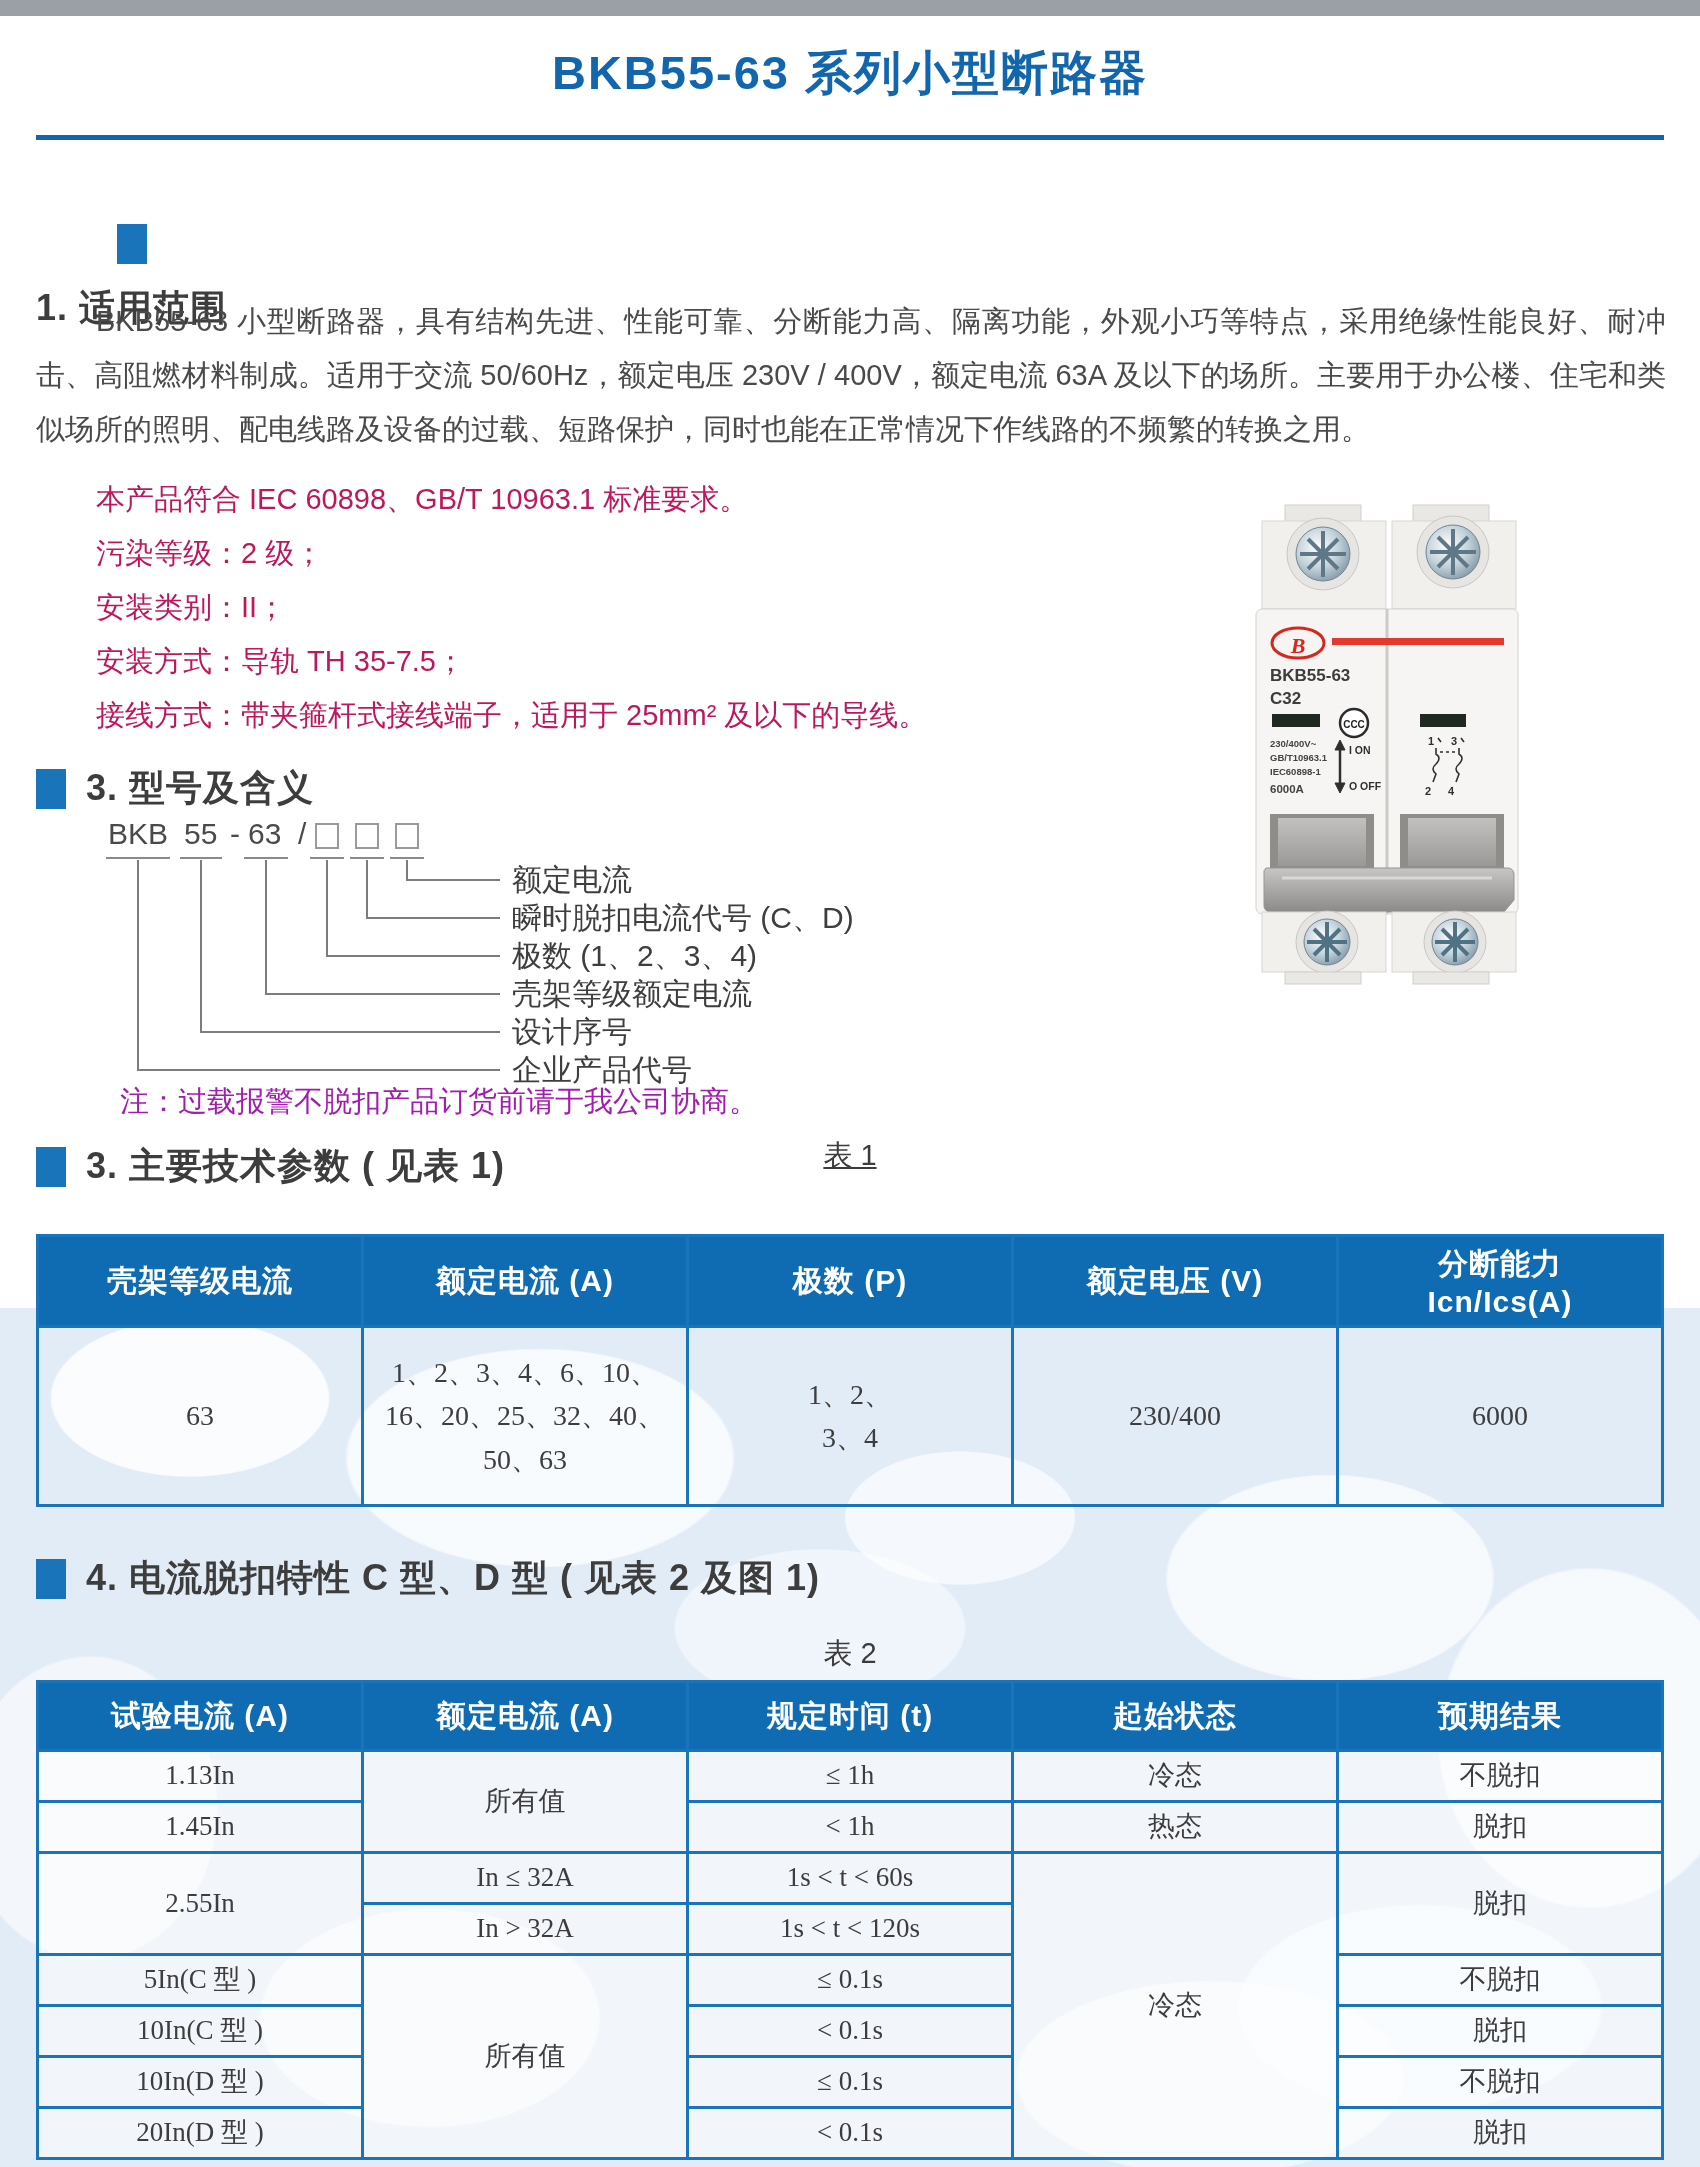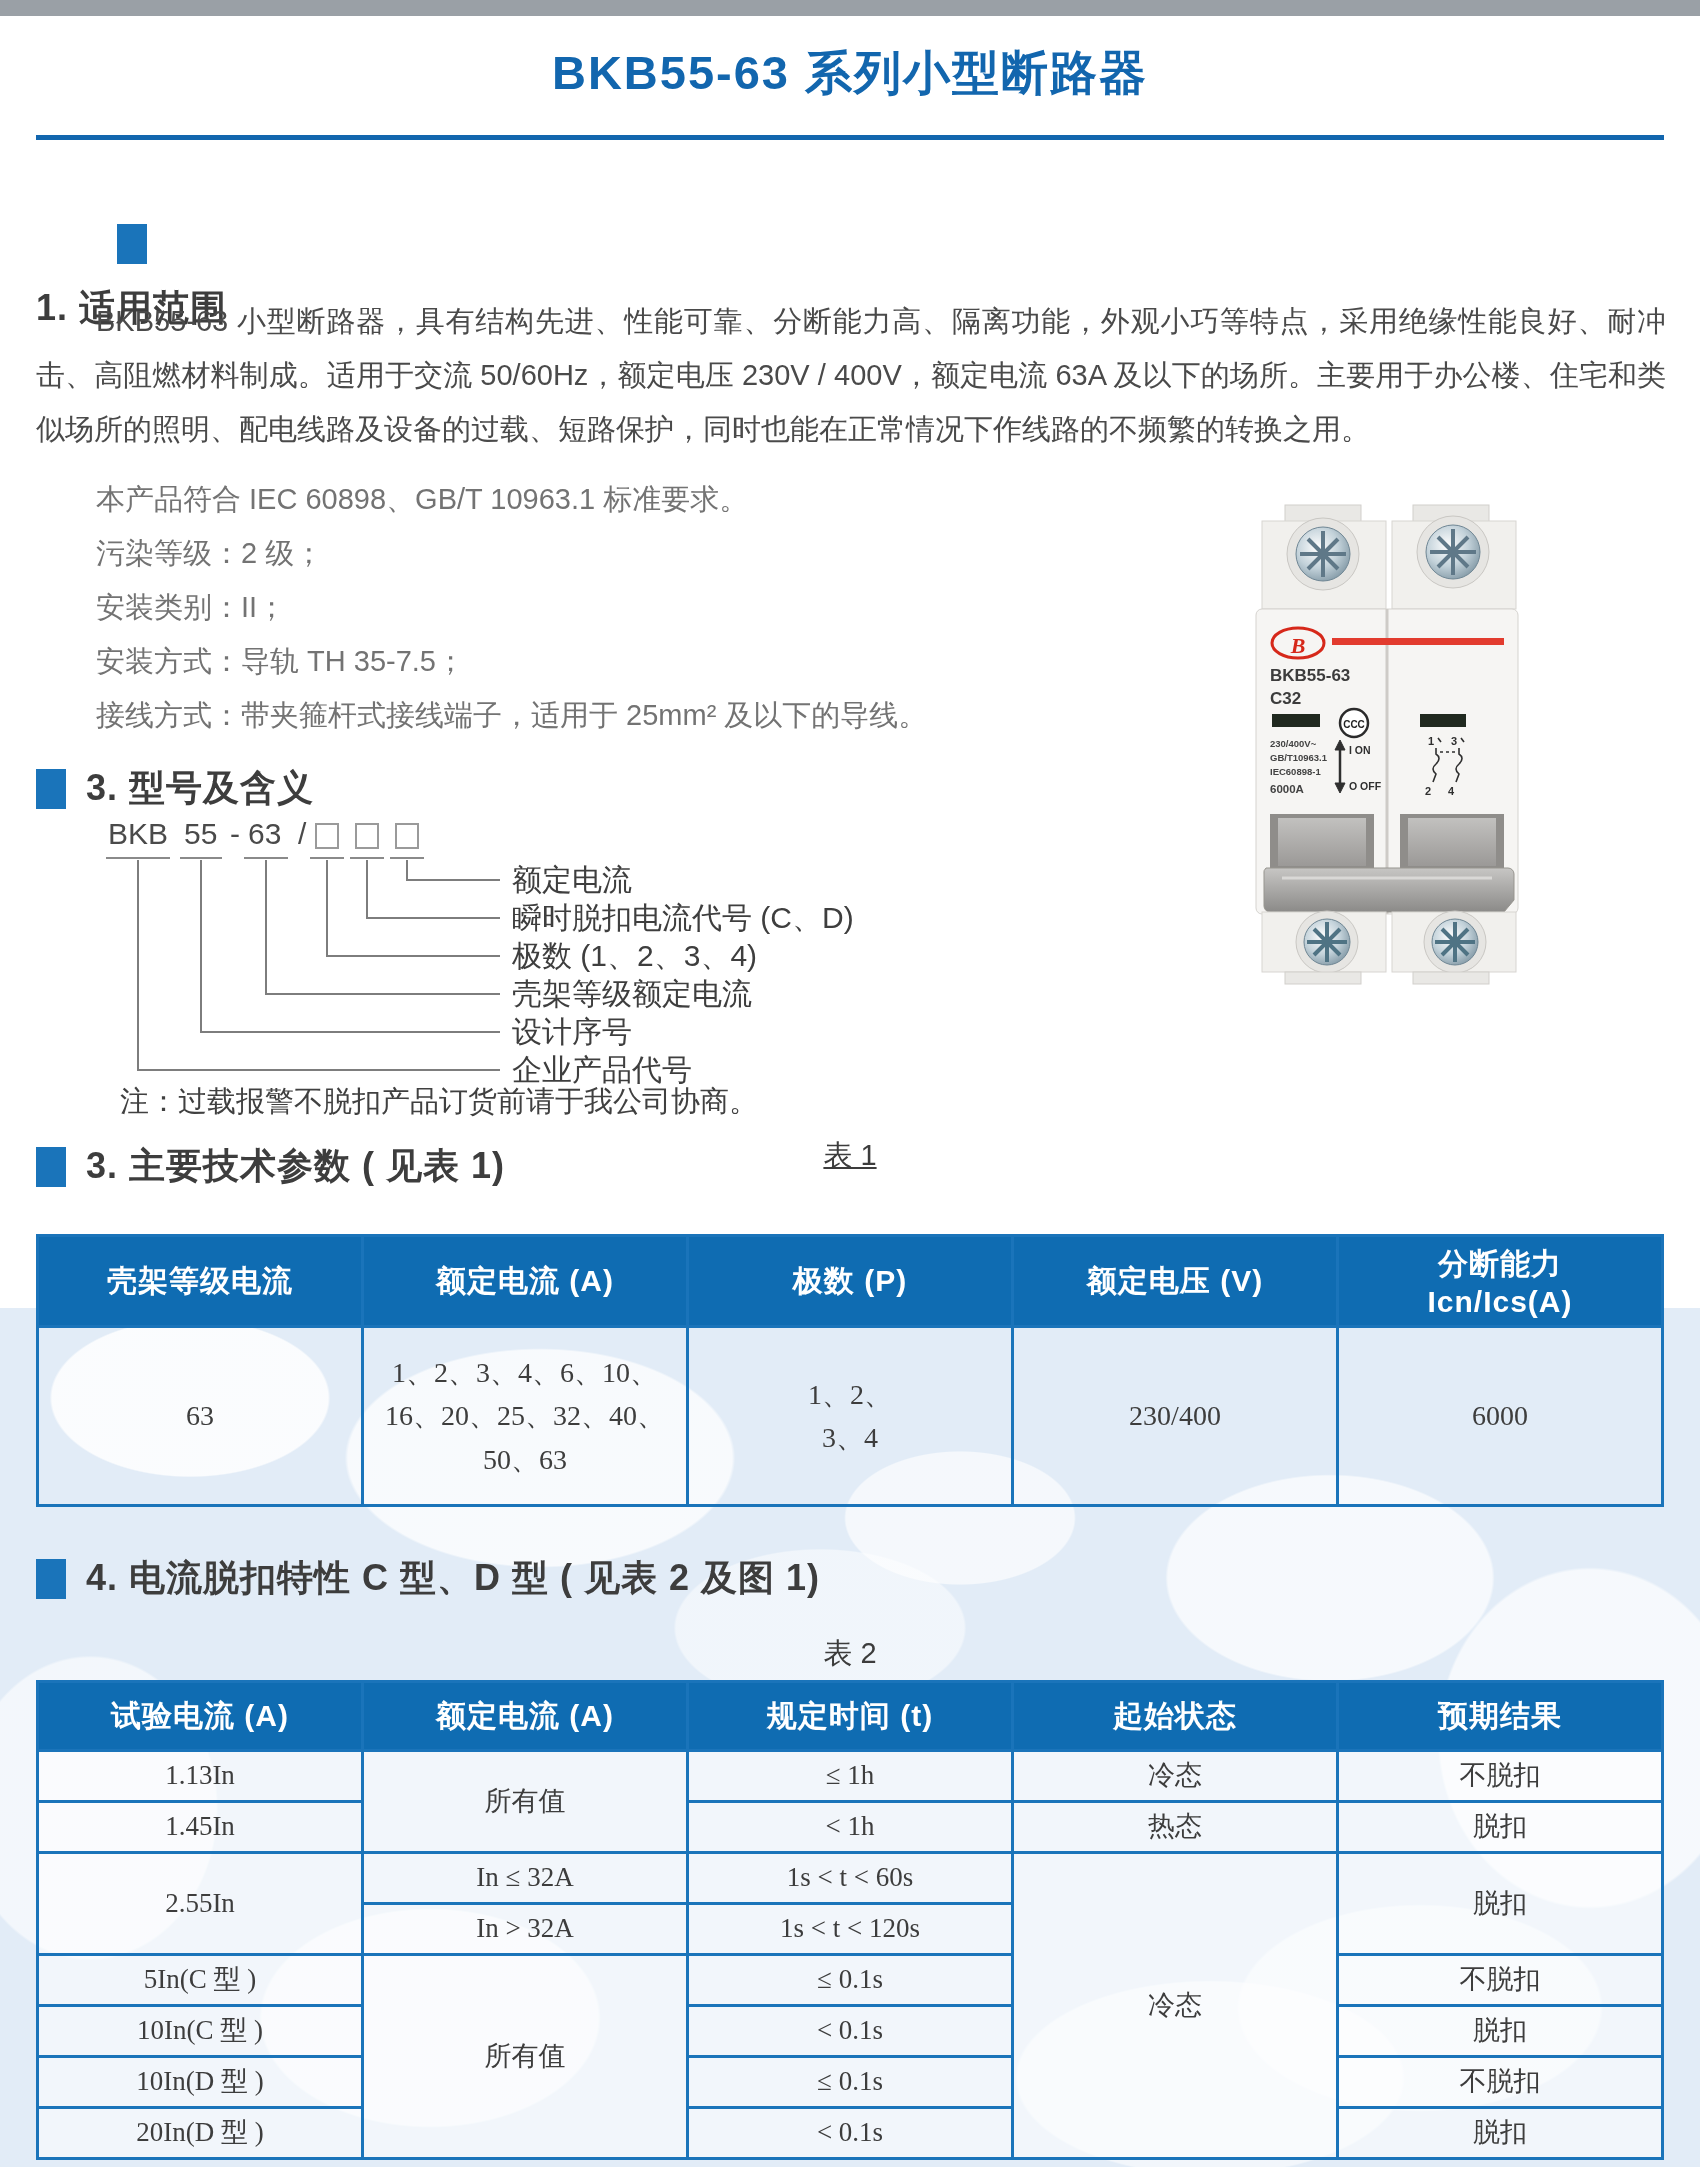--- a/index.html
+++ b/index.html
@@ -32,25 +32,25 @@
 
   .sec-head{position:absolute;left:36px;display:flex;align-items:center;gap:20px;}
   .sec-head .bullet{width:30px;height:40px;background:#1a74ba;flex:0 0 auto;}
   .sec-head h2{margin:0;font-size:36px;font-weight:bold;color:#3d3d3d;letter-spacing:1px;}
   #sec1-head{top:208px;flex-direction:column;} #sec2-head{top:748px;} #sec3-head{top:1126px;} #sec4-head{top:1538px;}
 
   .para{
     position:absolute;top:278px;left:36px;width:1630px;margin:0;
     font-size:29px;line-height:54px;color:#4a4a4a;text-align:justify;text-indent:60px;
   }
-  .spec-lines{position:absolute;top:456px;left:96px;font-size:29px;line-height:54px;color:#737373;}
+  .spec-lines{position:absolute;top:456px;left:96px;font-size:29px;line-height:54px;color:#be185d;}
 
   .diagram{position:absolute;left:100px;top:796px;width:1080px;height:300px;}
   .diagram svg{display:block;}
-  .note{position:absolute;left:120px;top:1066px;font-size:29px;color:#404040;
+  .note{position:absolute;left:120px;top:1066px;font-size:29px;color:#a21caf;
         font-family:"Liberation Serif", serif;}
 
   .tbl-caption{position:absolute;left:36px;width:1628px;text-align:center;
                font-size:29px;color:#3c3c3c;}
   #caption-1{top:1120px;text-decoration:underline;} #caption-2{top:1618px;}
 
   table.spec{position:absolute;left:36px;width:1628px;border-collapse:collapse;table-layout:fixed;padding-left:32px;}
   #table-1{top:1218px;} #table-2{top:1664px;}
   table.spec th{
     background:#0f6cb2;color:#ffffff;font-size:30px;font-weight:bold;

